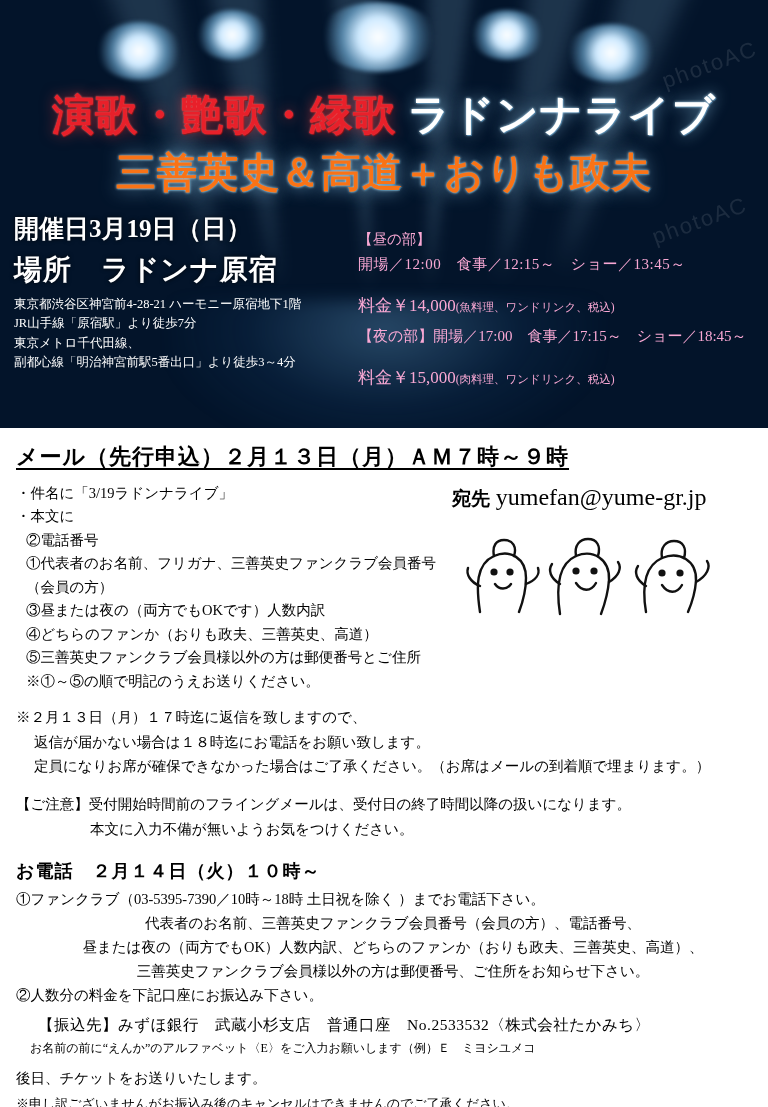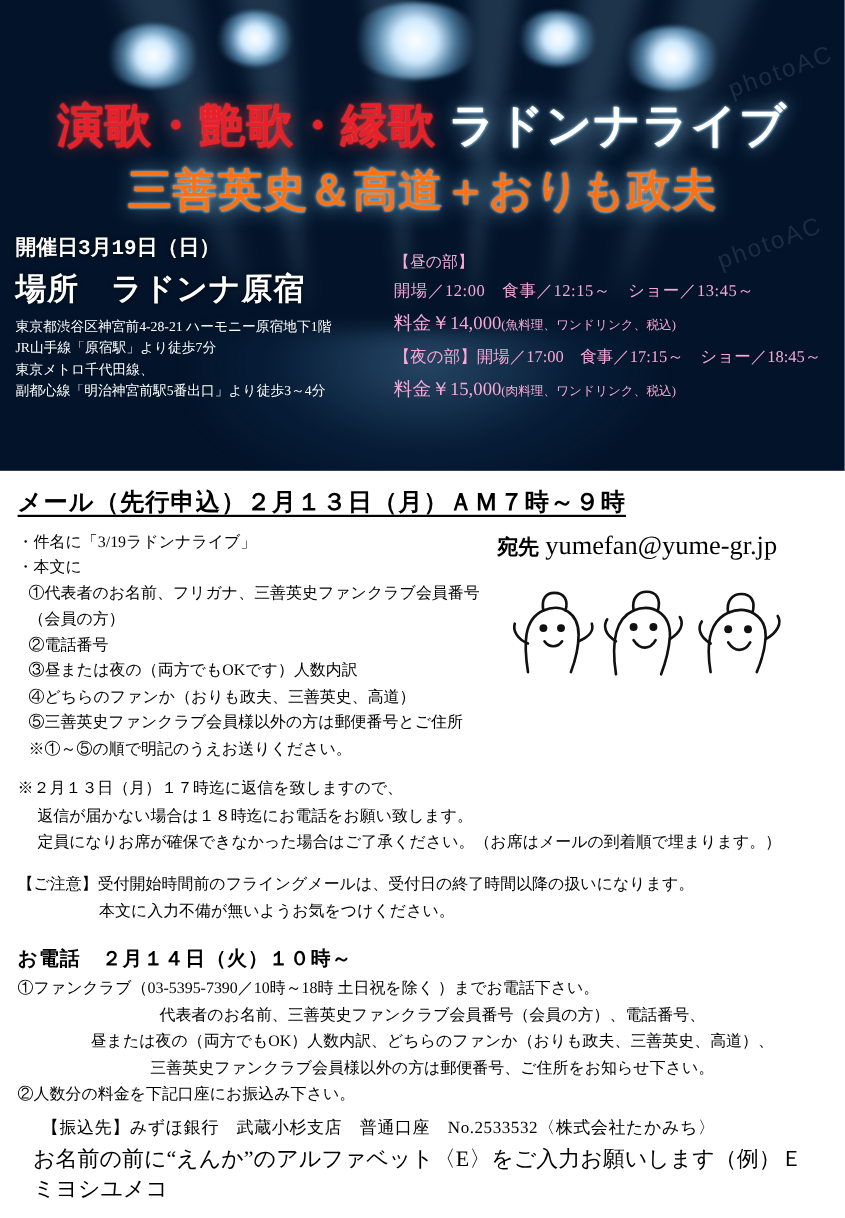--- a/index.html
+++ b/index.html
@@ -110,26 +110,25 @@
   
   .info-left {
     position:absolute;
     left: 14px;
     top: 212px;
     width: 350px;
     color: #ffffff;
     z-index: 6;
   }
   .date-line {
-    font-size: 19px;
+    font-size: 25px;
     font-weight: bold;
     letter-spacing: 0px;
     white-space: nowrap;
     text-shadow: 0 0 4px rgba(0,0,0,0.8);
-    font-family: Liberation Mono, monospace;
   }
   .venue-line {
     margin-top: 6px;
     font-size: 28px;
     font-weight: bold;
     letter-spacing: 1px;
     white-space: nowrap;
     text-shadow: 0 0 4px rgba(0,0,0,0.8);
   }
   .addr {
@@ -152,21 +151,21 @@
     line-height: 1.5;
   }
   .sched {
     font-size: 15px;
     margin-top: 4px;
     letter-spacing: 0.5px;
     white-space: nowrap;
   }
   .price {
     font-size: 17px;
-    margin-top: 8px;
+    margin-top: 20px;
     white-space: nowrap;
   }
   .price small { font-size: 11.5px; }
   .night-head {
     margin-top: 10px;
     font-size: 15px;
     white-space: nowrap;
   }
 
   
@@ -221,21 +220,21 @@
   .tel-body .l { display:block; }
   .tel-body .ind { padding-left: 18px; text-align: center; }
 
   .bank {
     font-size: 15.5px;
     margin-top: 8px;
     padding-left: 22px;
     letter-spacing: 0.5px;
     white-space: nowrap;
   }
-  .bank-sub { font-size: 20px; margin-top: 4px; padding-left: 14px; }
+  .bank-sub { font-size: 12px; margin-top: 4px; padding-left: 14px; }
 
   .after { font-size: 14.5px; margin-top: 12px; }
   .note-small { font-size: 13px; line-height: 1.6; margin-top: 6px; }
   .note-small .l { display:block; }
 
   .bottom-block { position: relative; height: 96px; }
 </style>
 </head>
 <body>
 
@@ -291,22 +290,22 @@
 
 <div class="body-wrap">
 
   <div class="mail-head">メール（先行申込）２月１３日（月）ＡＭ７時～９時</div>
 
   <div class="row-two">
     <div class="col-left">
       <div class="bullet">
         <span class="lead">・件名に「3/19ラドンナライブ」</span>
         <span class="lead">・本文に</span>
+        <span class="indent1">②電話番号</span>
         <span class="indent1">①代表者のお名前、フリガナ、三善英史ファンクラブ会員番号（会員の方）</span>
-        <span class="indent1">②電話番号</span>
         <span class="indent1">③昼または夜の（両方でもOKです）人数内訳</span>
         <span class="indent1">④どちらのファンか（おりも政夫、三善英史、高道）</span>
         <span class="indent1">⑤三善英史ファンクラブ会員様以外の方は郵便番号とご住所</span>
         <span class="indent1">※①～⑤の順で明記のうえお送りください。</span>
       </div>
     </div>
 
     <div class="col-right">
       <div class="dest-line">
         <span class="dest-label">宛先</span>

